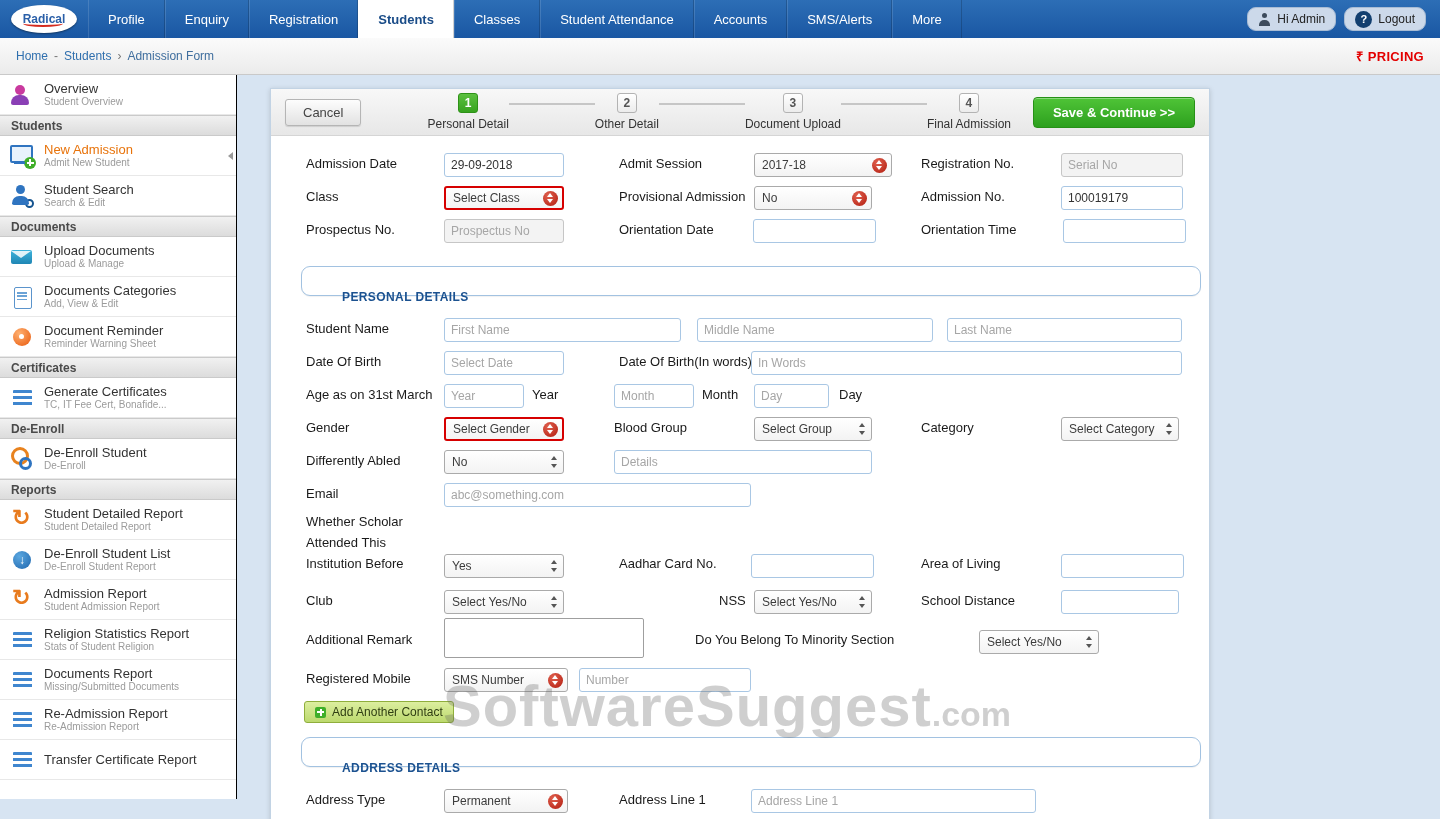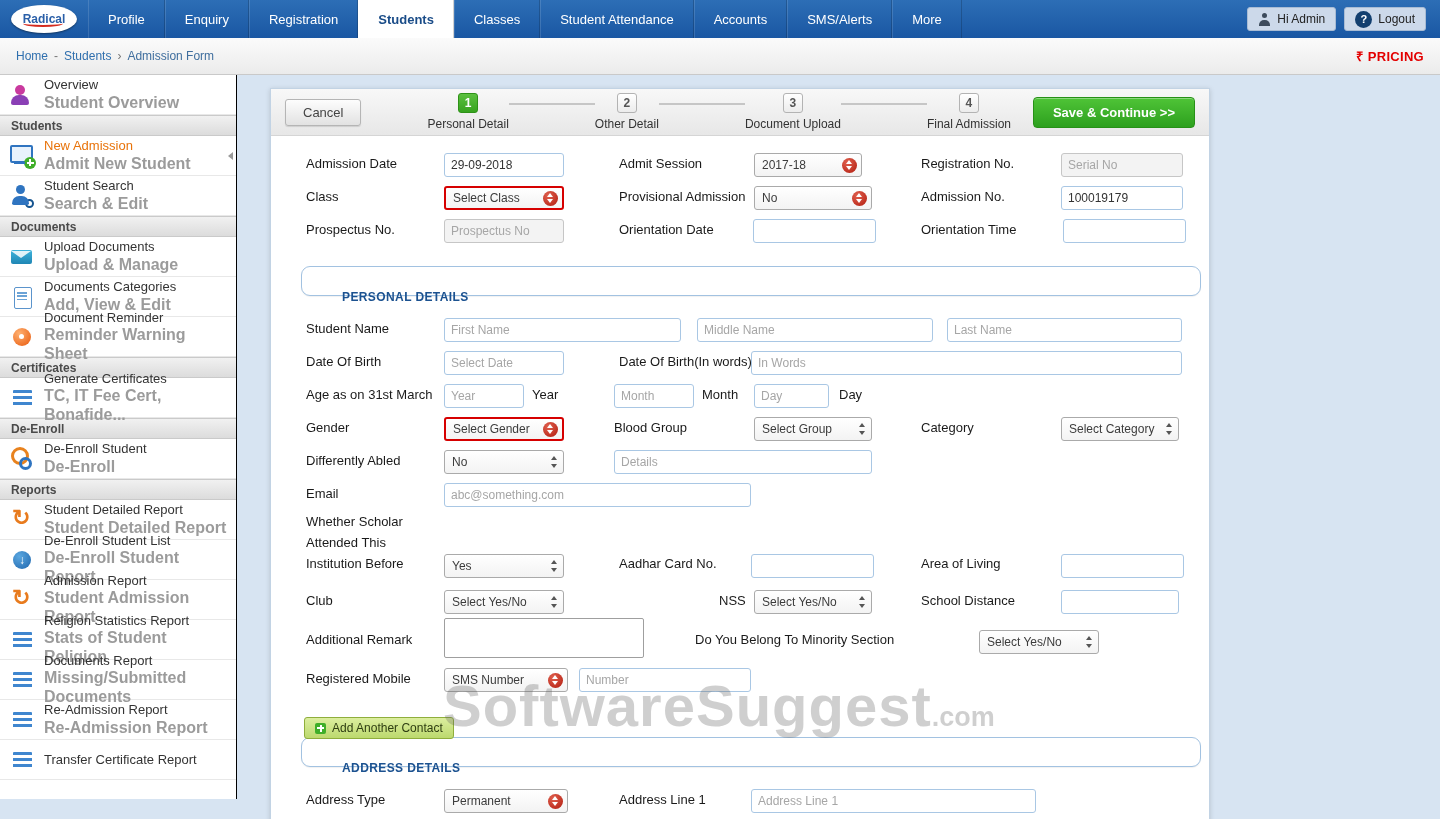--- a/index.html
+++ b/index.html
@@ -15,21 +15,21 @@
   .logo { width:88px; display:flex; align-items:center; justify-content:center; }
   .logo-oval { width:66px; height:28px; background:#fff; border-radius:50%;
     display:flex; align-items:center; justify-content:center; box-shadow:0 1px 2px rgba(0,0,0,.4); position:relative; }
   .logo-text { font-size:12px; font-weight:bold; color:#2a5fa8; }
   .logo-oval::after { content:""; position:absolute; left:12px; bottom:6px; width:40px; height:5px;
     border-bottom:2px solid #d42a1e; border-radius:50%; }
   .tab { display:flex; align-items:center; padding:0 19px; color:#fff; font-size:13px; cursor:pointer;
     border-right:1px solid rgba(0,0,0,.18); border-left:1px solid rgba(255,255,255,.13); }
   .tab.active { background:#fff; color:#1a4c88; font-weight:bold; border-left-color:transparent; }
   .nav-right { margin-left:auto; display:flex; align-items:center; gap:8px; padding-right:14px; }
-  .pill { background:#ccd9ea; border:1px solid #a9bcd4; border-radius:3px; height:24px;
+  .pill { background:#ccd9ea; border:1px solid #a9bcd4; border-radius:9px; height:24px;
     display:flex; align-items:center; padding:0 10px; font-size:12px; color:#222; gap:6px; cursor:pointer; }
   .mini-person { width:13px; height:13px; position:relative; }
   .mini-person::before { content:""; position:absolute; width:5px; height:5px; border-radius:50%; background:#3c4b5c; top:0; left:4px; }
   .mini-person::after { content:""; position:absolute; width:11px; height:6px; border-radius:5px 5px 0 0; background:#3c4b5c; bottom:0; left:1px; }
   .help-circle { width:17px; height:17px; border-radius:50%; background:#123f6f; color:#fff;
     display:flex; align-items:center; justify-content:center; font-size:11px; font-weight:bold; }
 
   
   .breadcrumb { position:absolute; left:0; top:38px; width:1440px; height:37px;
     background:linear-gradient(#fbfbfb,#ebebeb); border-bottom:1px solid #c9c9c9;
@@ -43,21 +43,21 @@
   .sidebar { position:absolute; left:0; top:75px; width:237px; height:724px; background:#fff;
     border-right:1px solid #000000; overflow:hidden; z-index:5; }
   .section-bar { height:21px; background:linear-gradient(#f1f1f1,#dcdcdc);
     border-top:1px solid #cacaca; border-bottom:1px solid #cacaca;
     display:flex; align-items:center; padding:0 11px; font-size:12px; font-weight:bold; color:#4a4a4a; }
   .side-item { height:40px; display:flex; align-items:center; padding:0 6px 0 9px; gap:9px;
     border-bottom:1px solid #e8e8e8; position:relative; cursor:pointer; }
   .side-txt { display:flex; flex-direction:column; line-height:1.2; }
   .side-title { font-size:13px; color:#333; }
   .side-title.orange { color:#e8730a; }
-  .side-sub { font-size:16px; color:#9b9b9b;font-weight:bold; }
+  .side-sub { font-size:10px; color:#9b9b9b; }
   .active-arrow { position:absolute; right:3px; top:16px; width:0; height:0;
     border-top:4px solid transparent; border-bottom:4px solid transparent; border-right:5px solid #9a9a9a; }
 
   
   .ic { width:26px; height:26px; flex:none; position:relative; }
   .ic-overview::before { content:""; position:absolute; width:10px; height:10px; border-radius:50%; background:#c93a9e; top:3px; left:6px; }
   .ic-overview::after { content:""; position:absolute; width:18px; height:10px; border-radius:8px 8px 2px 2px; background:#8a3fb5; bottom:3px; left:2px; }
   .ic-monitor::before { content:""; position:absolute; width:19px; height:14px; border:2px solid #2f74c0; border-radius:2px; background:#e8f2fc; top:2px; left:1px; }
   .ic-monitor::after { content:""; position:absolute; width:11px; height:2px; background:#2f74c0; bottom:5px; left:5px; }
   .badge-plus { position:absolute; width:12px; height:12px; border-radius:50%; background:#3fae29; right:-1px; bottom:0; }
@@ -122,31 +122,31 @@
     background:radial-gradient(circle at 35% 30%,#e0604e,#b11b0e); position:relative; }
   .redbadge::before { content:""; position:absolute; top:2.5px; left:4px; border-left:3.5px solid transparent; border-right:3.5px solid transparent; border-bottom:4px solid #fff; }
   .redbadge::after { content:""; position:absolute; bottom:2.5px; left:4px; border-left:3.5px solid transparent; border-right:3.5px solid transparent; border-top:4px solid #fff; }
 
   .section-box { height:30px; border:1px solid #a2c2e1; border-radius:9px; margin:16px 8px 20px 30px;
     display:flex; align-items:center; padding-left:40px; background:#fff; box-shadow:0 1px 1px rgba(0,0,0,.06); }
   .section-title { font-size:12px; font-weight:bold; color:#1c5290; letter-spacing:.4px;margin-top:32px; }
 
   .remark-ta { position:absolute; left:173px; top:0; width:200px; height:40px; border:1px solid #9f9f9f;
     border-radius:2px; resize:none; font-family:inherit; font-size:12px; background:#fff; }
-  .addbtn { position:absolute; left:33px; top:18px; height:22px; display:flex; align-items:center; gap:6px;
+  .addbtn { position:absolute; left:33px; top:2px; height:22px; display:flex; align-items:center; gap:6px;
     padding:0 10px; background:linear-gradient(#dcee9f,#bcd96e); border:1px solid #8fae3c; border-radius:3px;
     font-size:12px; color:#2f3e12; cursor:pointer; font-family:inherit; }
   .plus-ic { width:11px; height:11px; position:relative; background:#3fae29; border-radius:2px; }
   .plus-ic::before { content:""; position:absolute; left:2px; top:4.5px; width:7px; height:2px; background:#fff; }
   .plus-ic::after { content:""; position:absolute; left:4.5px; top:2px; width:2px; height:7px; background:#fff; }
 
   .watermark { position:absolute; left:443px; top:672px; z-index:60; pointer-events:none;
     color:rgba(95,95,95,.30); font-weight:bold; white-space:nowrap; }
   .wm-main { font-size:58px; letter-spacing:1px; }
-  .wm-suffix { font-size:27px; }
+  .wm-suffix { font-size:34px; }
 </style>
 </head>
 <body>
 
 <div class="navbar">
   <div class="logo">
     <div class="logo-oval">
       <span class="logo-text">Radical</span>
     </div>
   </div>
@@ -366,21 +366,21 @@
     </div>
     <button class="savebtn">Save &amp; Continue &gt;&gt;</button>
   </div>
 
   <div class="form-area">
 
     <div class="frow">
       <span class="lbl" style="left:35px">Admission Date</span>
       <input class="inp" style="left: 173px; width: 120px;" value="29-09-2018">
       <span class="lbl" style="left:348px">Admit Session</span>
-      <div class="sel" style="left:483px;width:108px">
+      <div class="sel" style="left:483px;width:138px">
         <span class="sel-t">2017-18</span>
         <span class="redbadge"></span>
       </div>
       <span class="lbl" style="left:650px">Registration No.</span>
       <input class="inp gray" style="left: 790px; width: 122px;" placeholder="Serial No">
     </div>
 
     <div class="frow">
       <span class="lbl" style="left:35px">Class</span>
       <div class="sel req" style="left:173px;width:120px">

